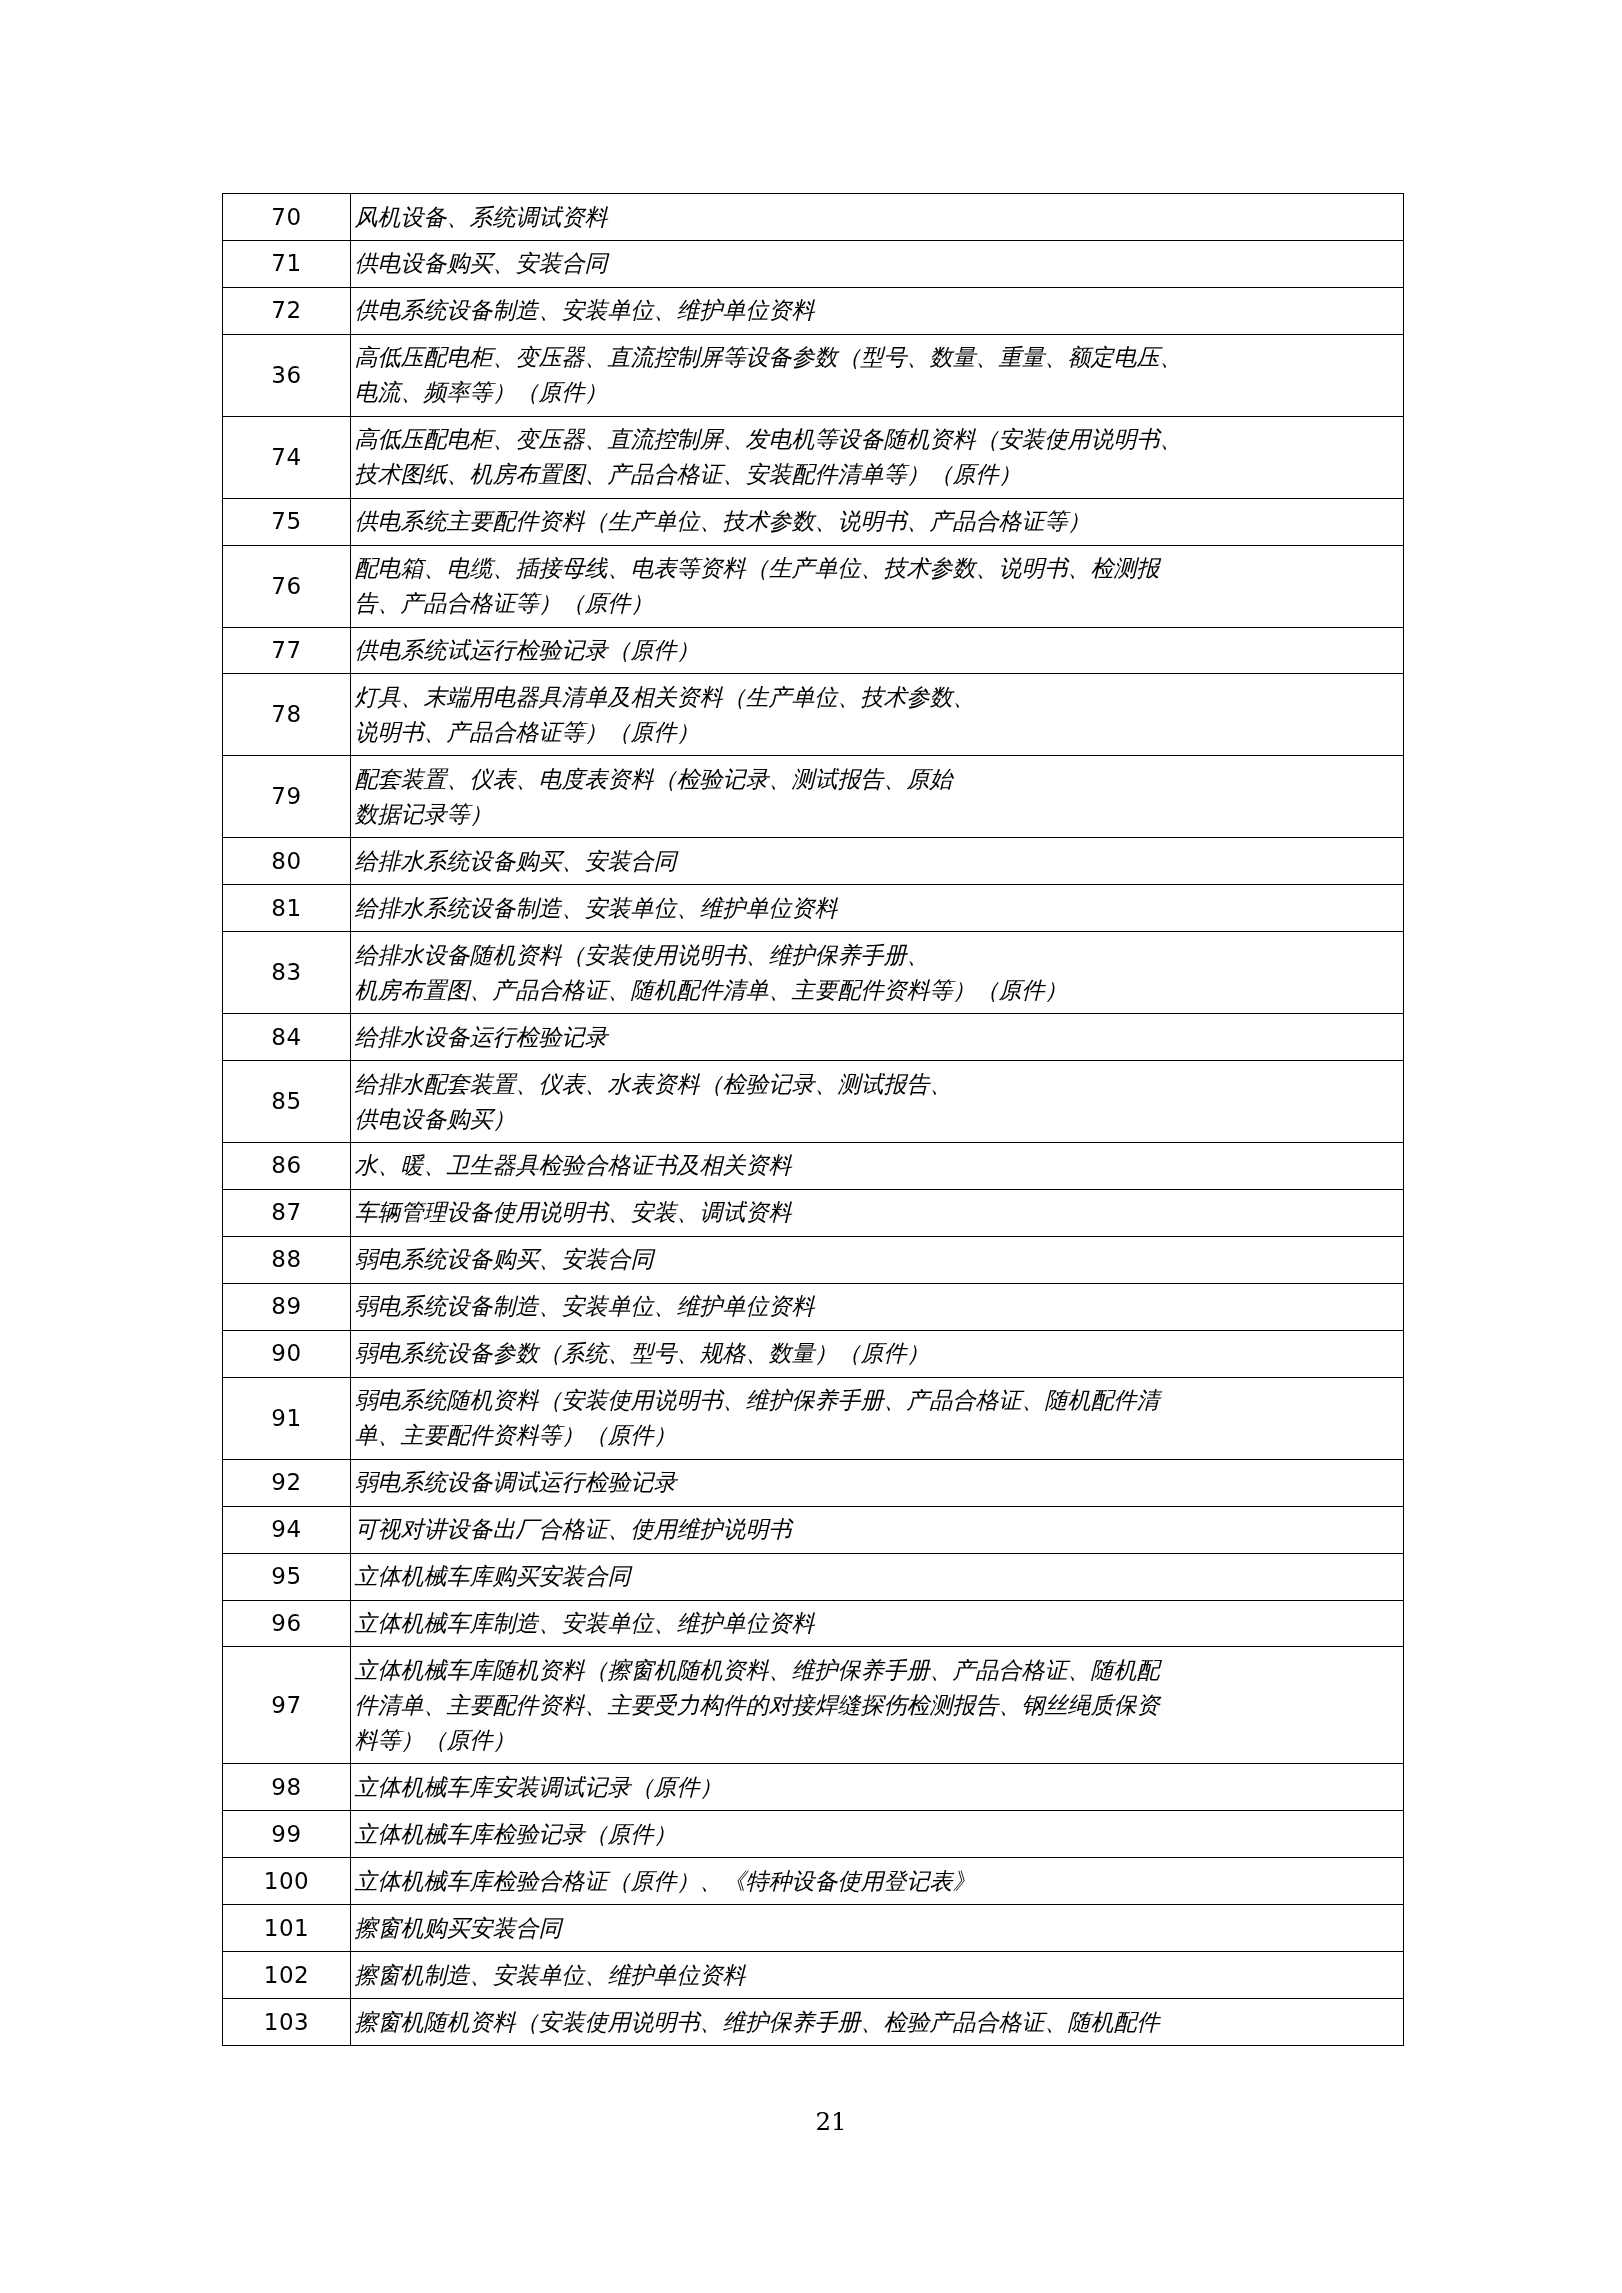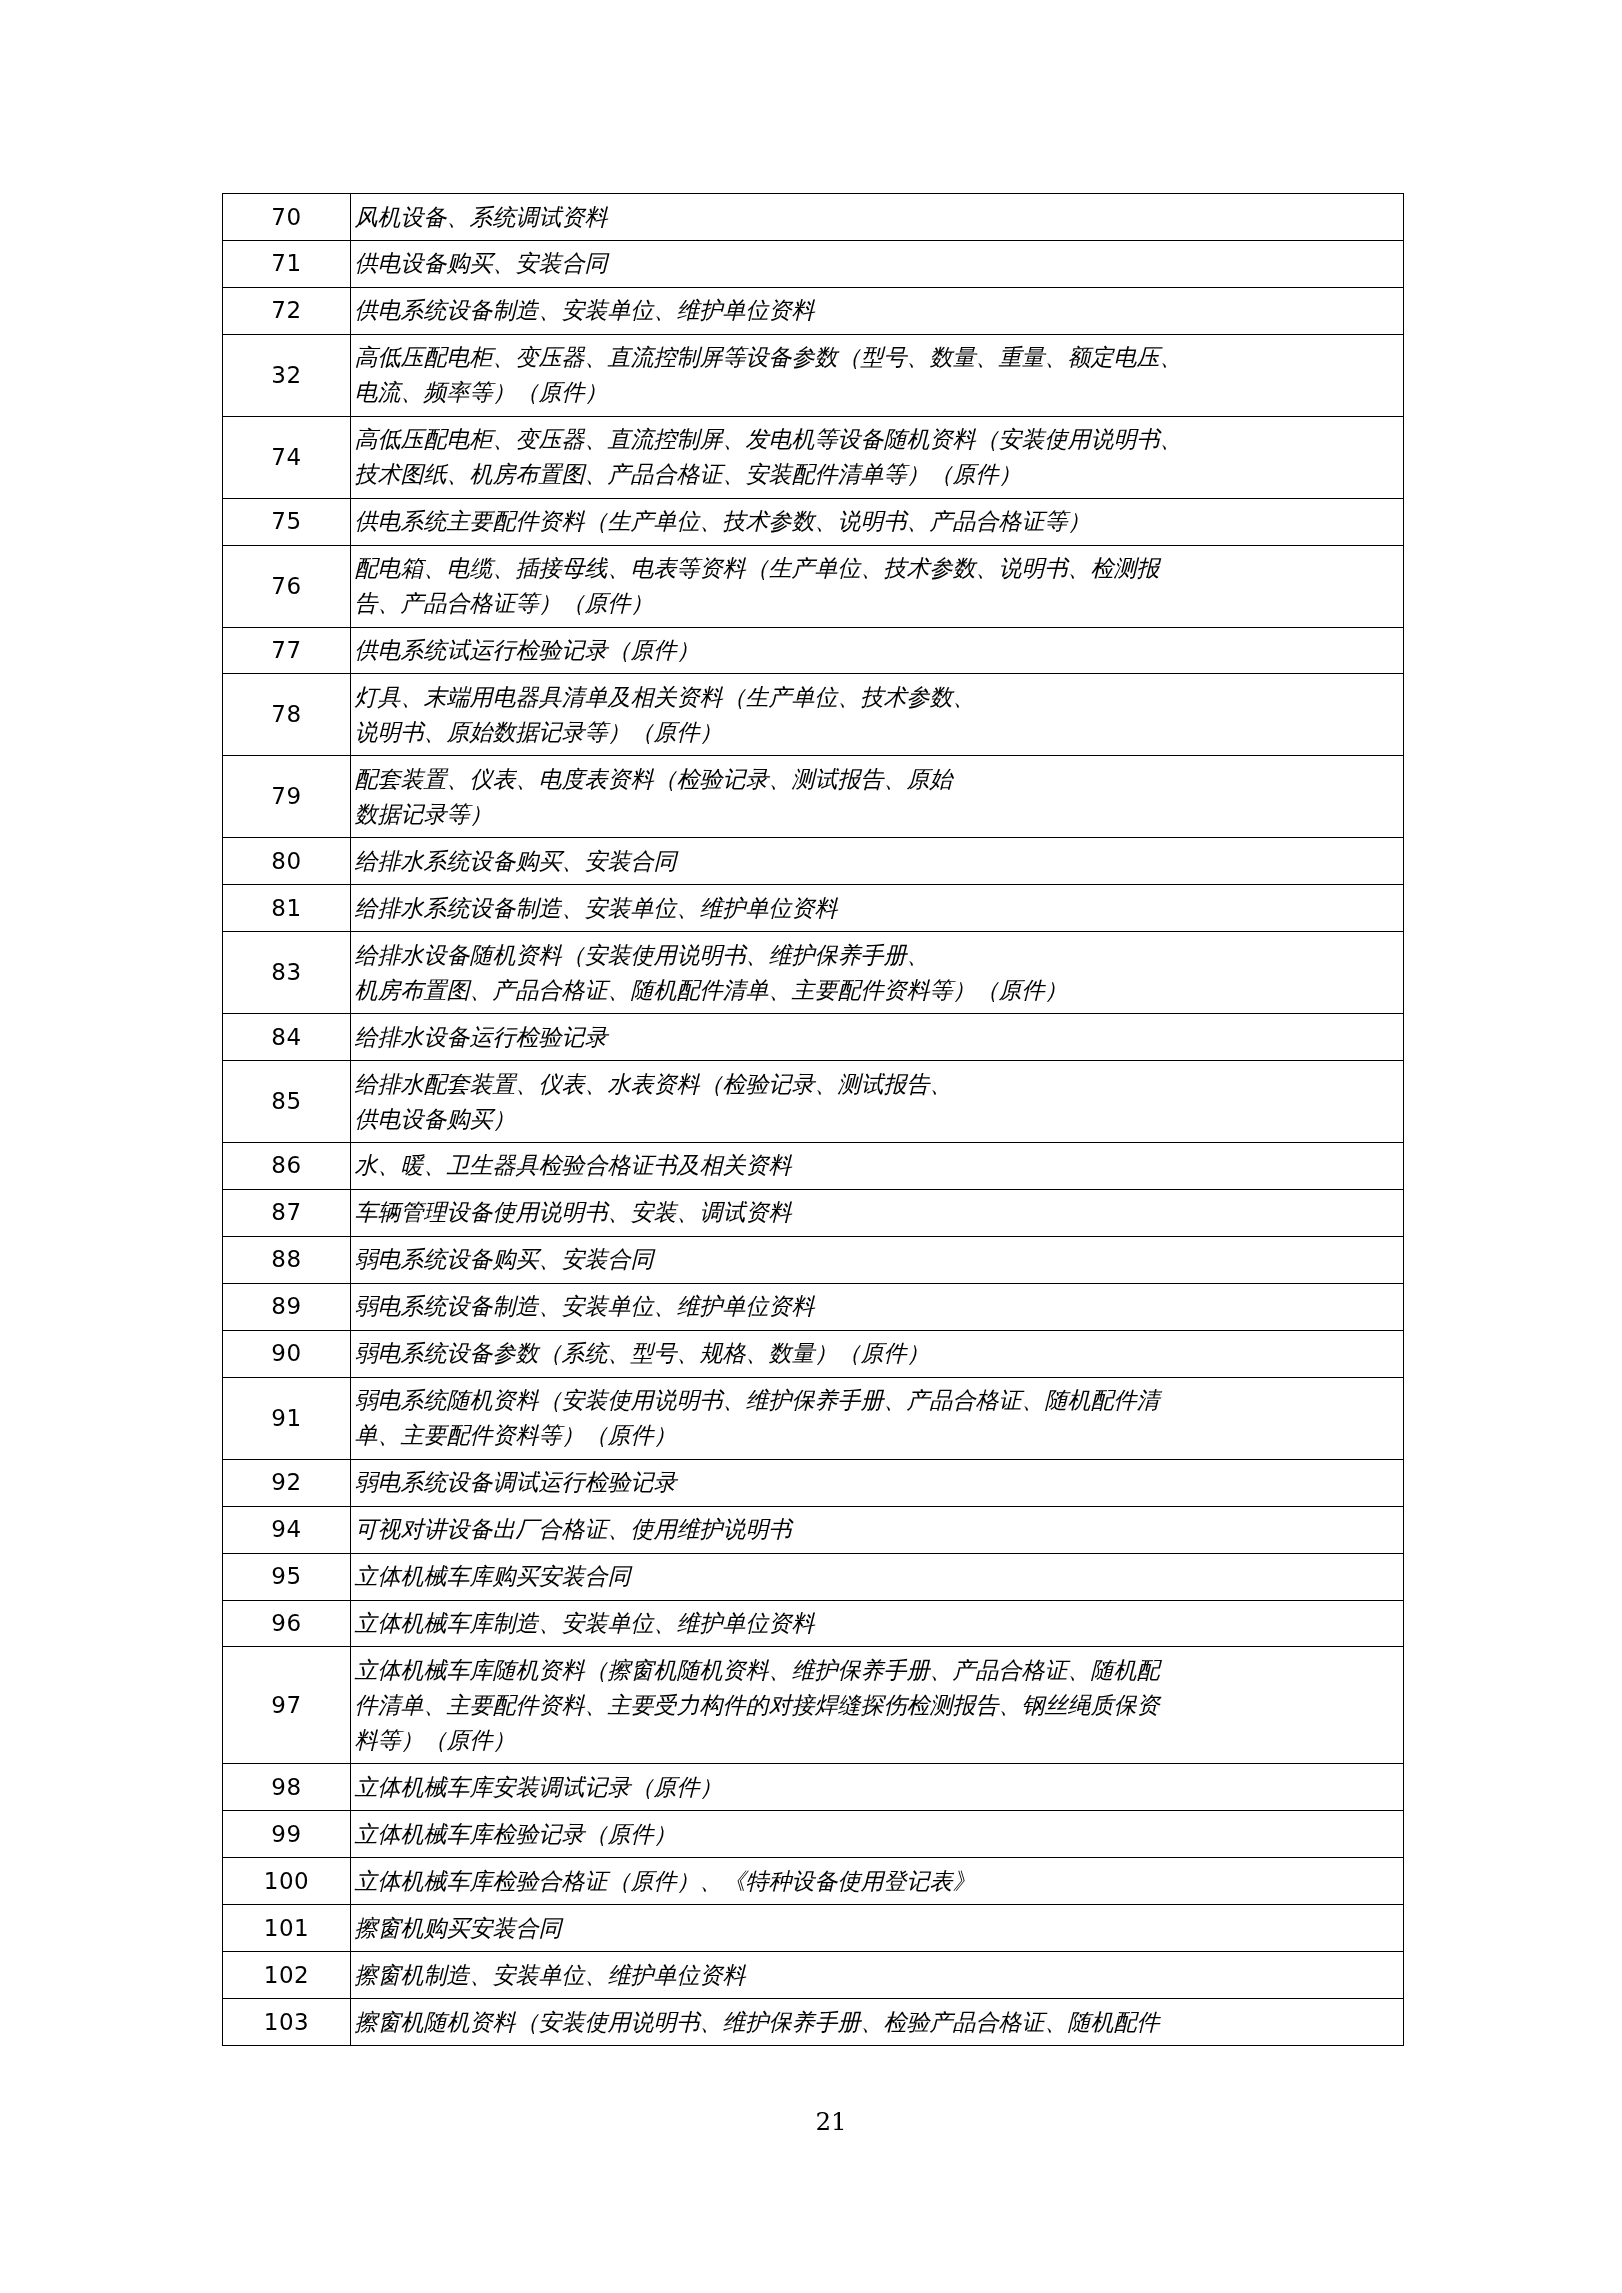--- a/index.html
+++ b/index.html
@@ -84,21 +84,21 @@
               <span class="line">供电设备购买、安装合同</span>
             </td>
           </tr>
           <tr>
             <td class="num">72</td>
             <td class="txt">
               <span class="line">供电系统设备制造、安装单位、维护单位资料</span>
             </td>
           </tr>
           <tr>
-            <td class="num">32</td>
+            <td class="num">36</td>
             <td class="txt">
               <span class="line">高低压配电柜、变压器、直流控制屏等设备参数（型号、数量、重量、额定电压、</span>
               <span class="line">电流、频率等）（原件）</span>
             </td>
           </tr>
           <tr>
             <td class="num">74</td>
             <td class="txt">
               <span class="line">高低压配电柜、变压器、直流控制屏、发电机等设备随机资料（安装使用说明书、</span>
               <span class="line">技术图纸、机房布置图、产品合格证、安装配件清单等）（原件）</span>
@@ -120,21 +120,21 @@
           <tr>
             <td class="num">77</td>
             <td class="txt">
               <span class="line">供电系统试运行检验记录（原件）</span>
             </td>
           </tr>
           <tr>
             <td class="num">78</td>
             <td class="txt">
               <span class="line">灯具、末端用电器具清单及相关资料（生产单位、技术参数、</span>
-              <span class="line">说明书、原始数据记录等）（原件）</span>
+              <span class="line">说明书、产品合格证等）（原件）</span>
             </td>
           </tr>
           <tr>
             <td class="num">79</td>
             <td class="txt">
               <span class="line">配套装置、仪表、电度表资料（检验记录、测试报告、原始</span>
               <span class="line">数据记录等）</span>
             </td>
           </tr>
           <tr>

